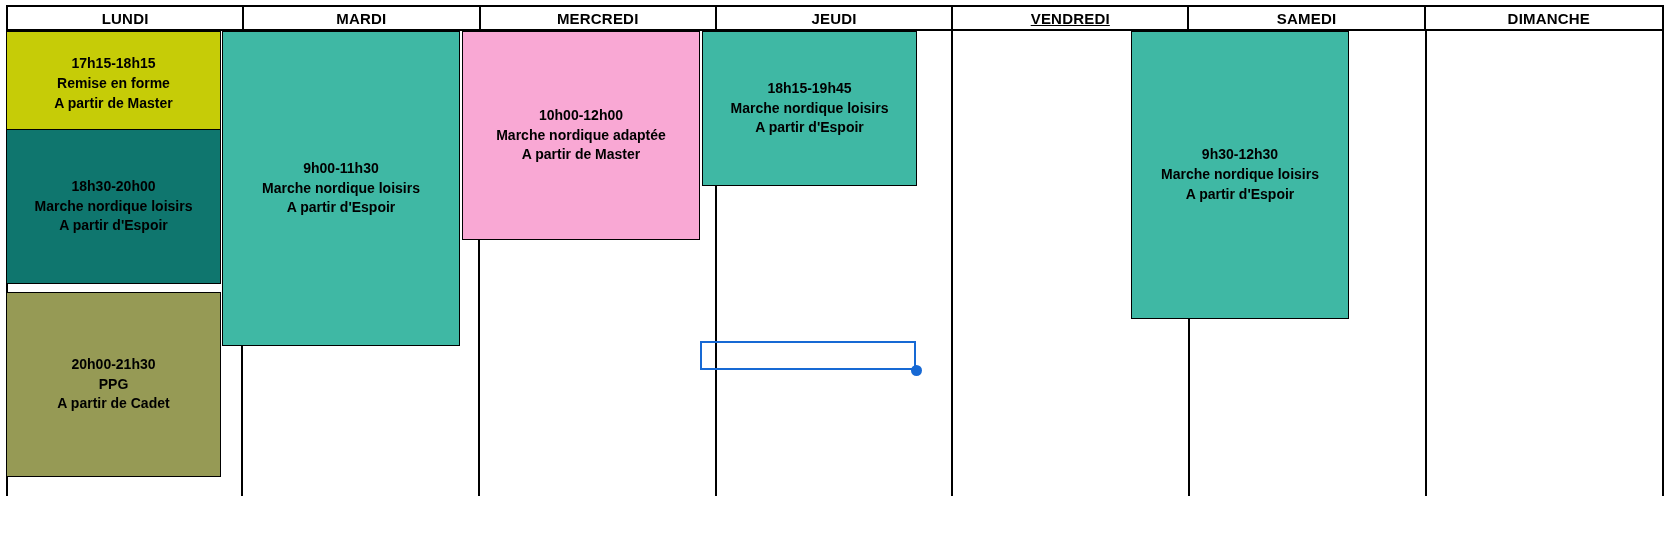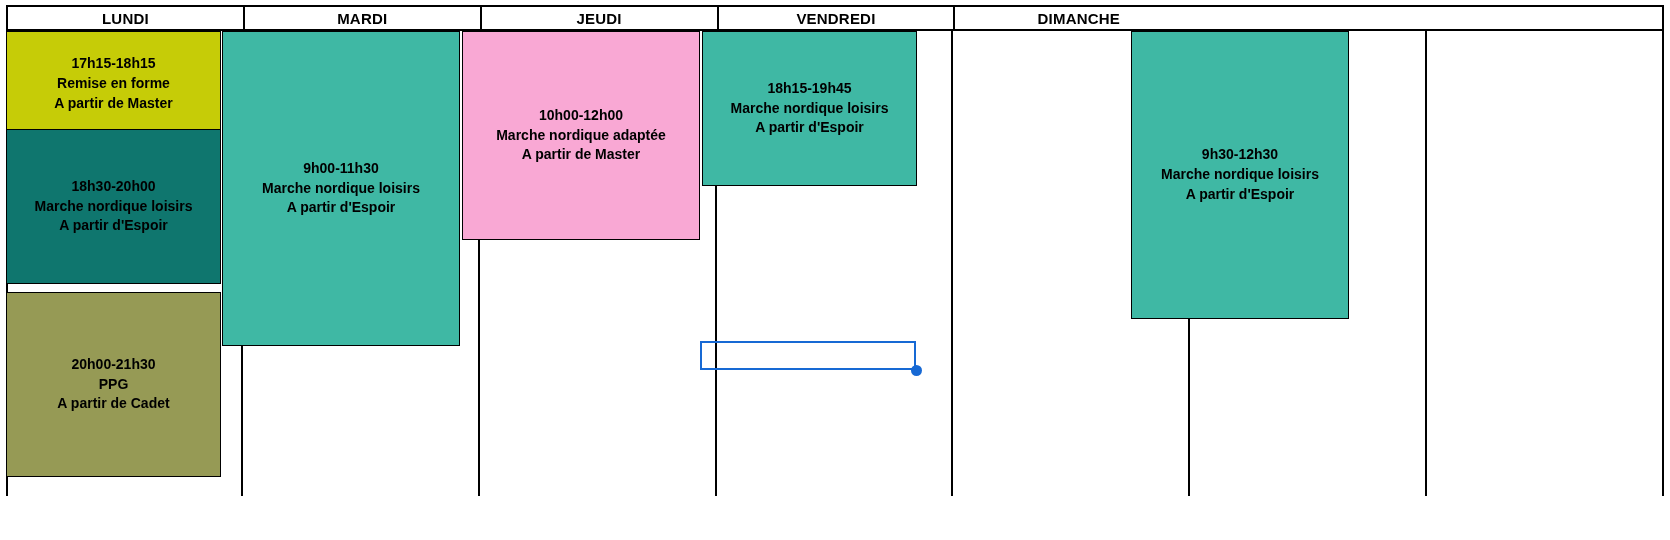--- a/index.html
+++ b/index.html
@@ -125,22 +125,24 @@
       <div class="col-cell" style="width: 236.857px;"></div>
       <div class="col-cell" style="width: 236.857px;"></div>
       <div class="col-cell" style="width: 236.857px;"></div>
       <div class="col-cell" style="width: 236.857px;"></div>
       <div class="col-cell" style="width: 236.857px;"></div>
     </div>
 
   <div class="header-row" id="header-row">
       <div class="day-header" style="width: 236.857px;">LUNDI</div>
       <div class="day-header" style="width: 236.857px;">MARDI</div>
+      <div class="day-header" style="width: 236.857px;">MERCREDI</div>
       <div class="day-header" style="width: 236.857px;">JEUDI</div>
-      <div class="day-header" style="width: 236.857px;">VENDREDI</div>
+      <div class="day-header" style="width: 236.857px; text-decoration: underline;">VENDREDI</div>
+      <div class="day-header" style="width: 236.857px;">SAMEDI</div>
       <div class="day-header" style="width: 236.857px; padding-left: 10px;">DIMANCHE</div>
     </div>
 
   <div id="events-layer">
       <div class="event" style="left: 6px; top: 31px; width: 215px; height: 106px; background: rgb(198, 204, 7);">
         <span class="line">17h15-18h15</span>
         <span class="line">Remise en forme</span>
         <span class="line">A partir de Master</span>
       </div>
       <div class="event" style="left: 6px; top: 129px; width: 215px; height: 155px; background: #0f766e;">

